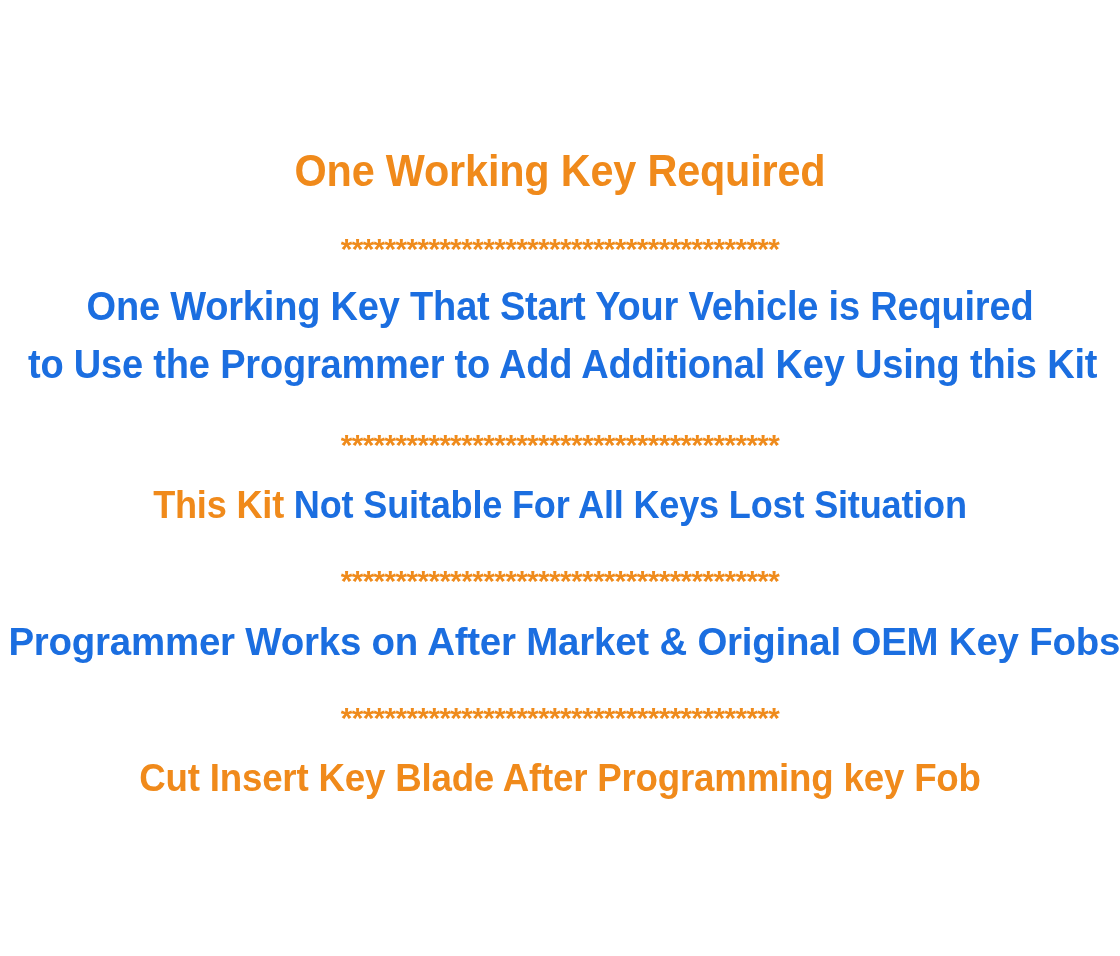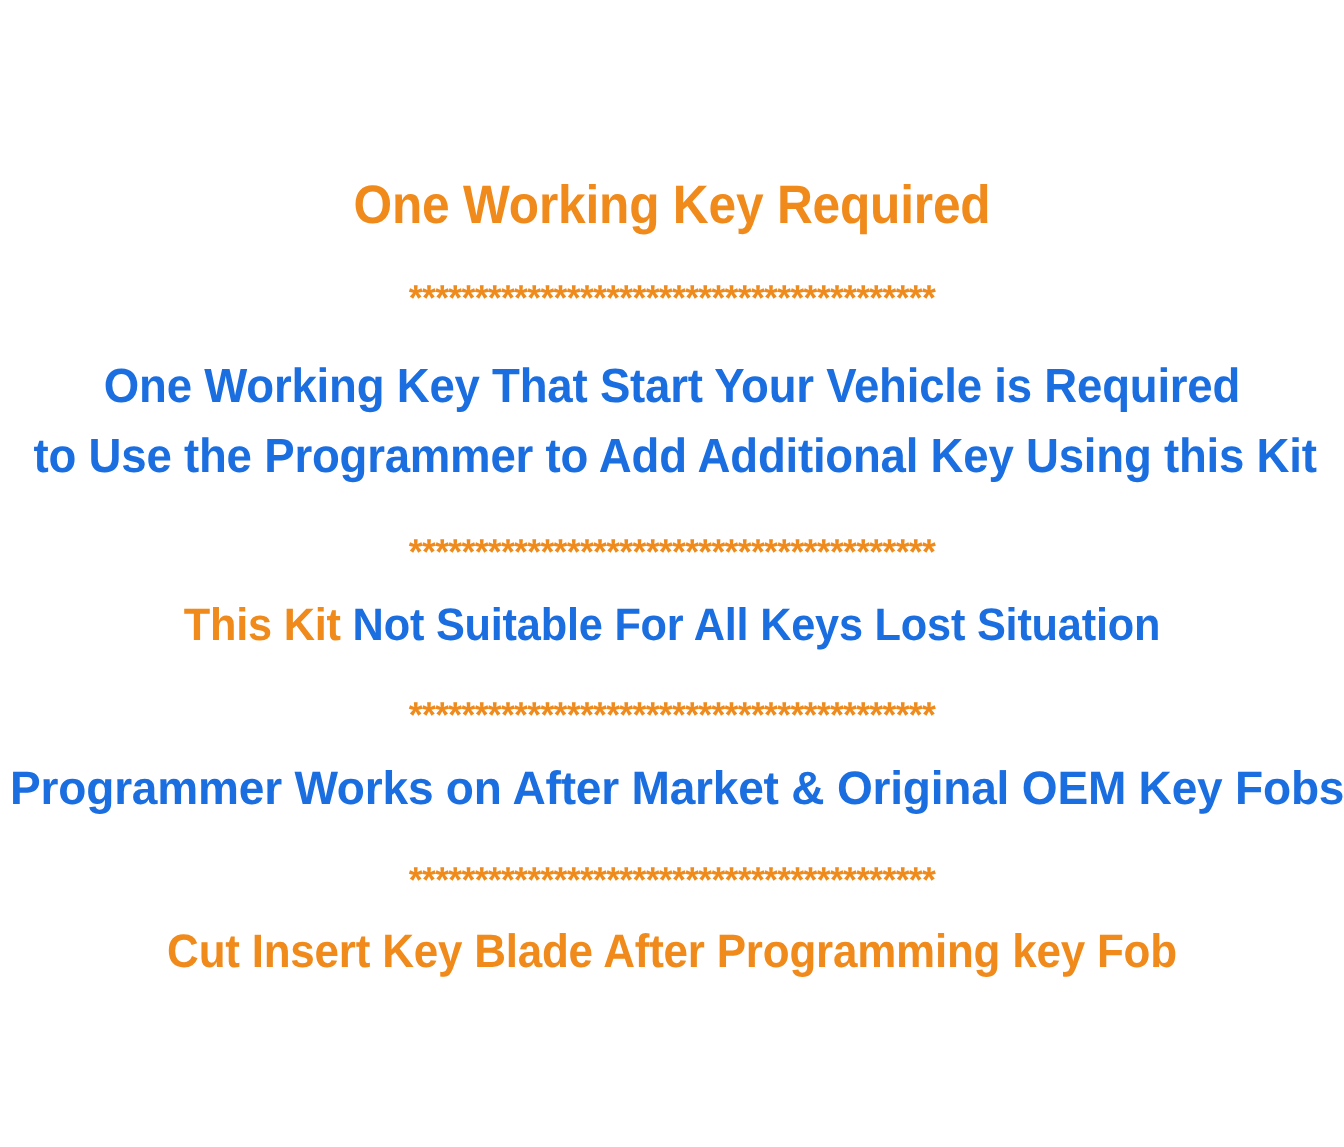--- a/index.html
+++ b/index.html
@@ -66,21 +66,21 @@
     transform: scaleX(0.99);
     overflow: hidden;
   }
   .sep-1 { margin-top: 41px; }
   .sep-2 { margin-top: 46px; }
   .sep-3 { margin-top: 42px; }
   .sep-4 { margin-top: 42px; }
 
   
   .blue-block {
-    margin-top: 38px;
+    margin-top: 22px;
   }
   .blue-line {
     font-size: 40px;
     color: #1b6ee0;
     transform: scaleX(0.95);
     margin-bottom: 0;
   }
   .blue-line-1 { }
   .blue-line-2 { margin-top: 18px; }
 

